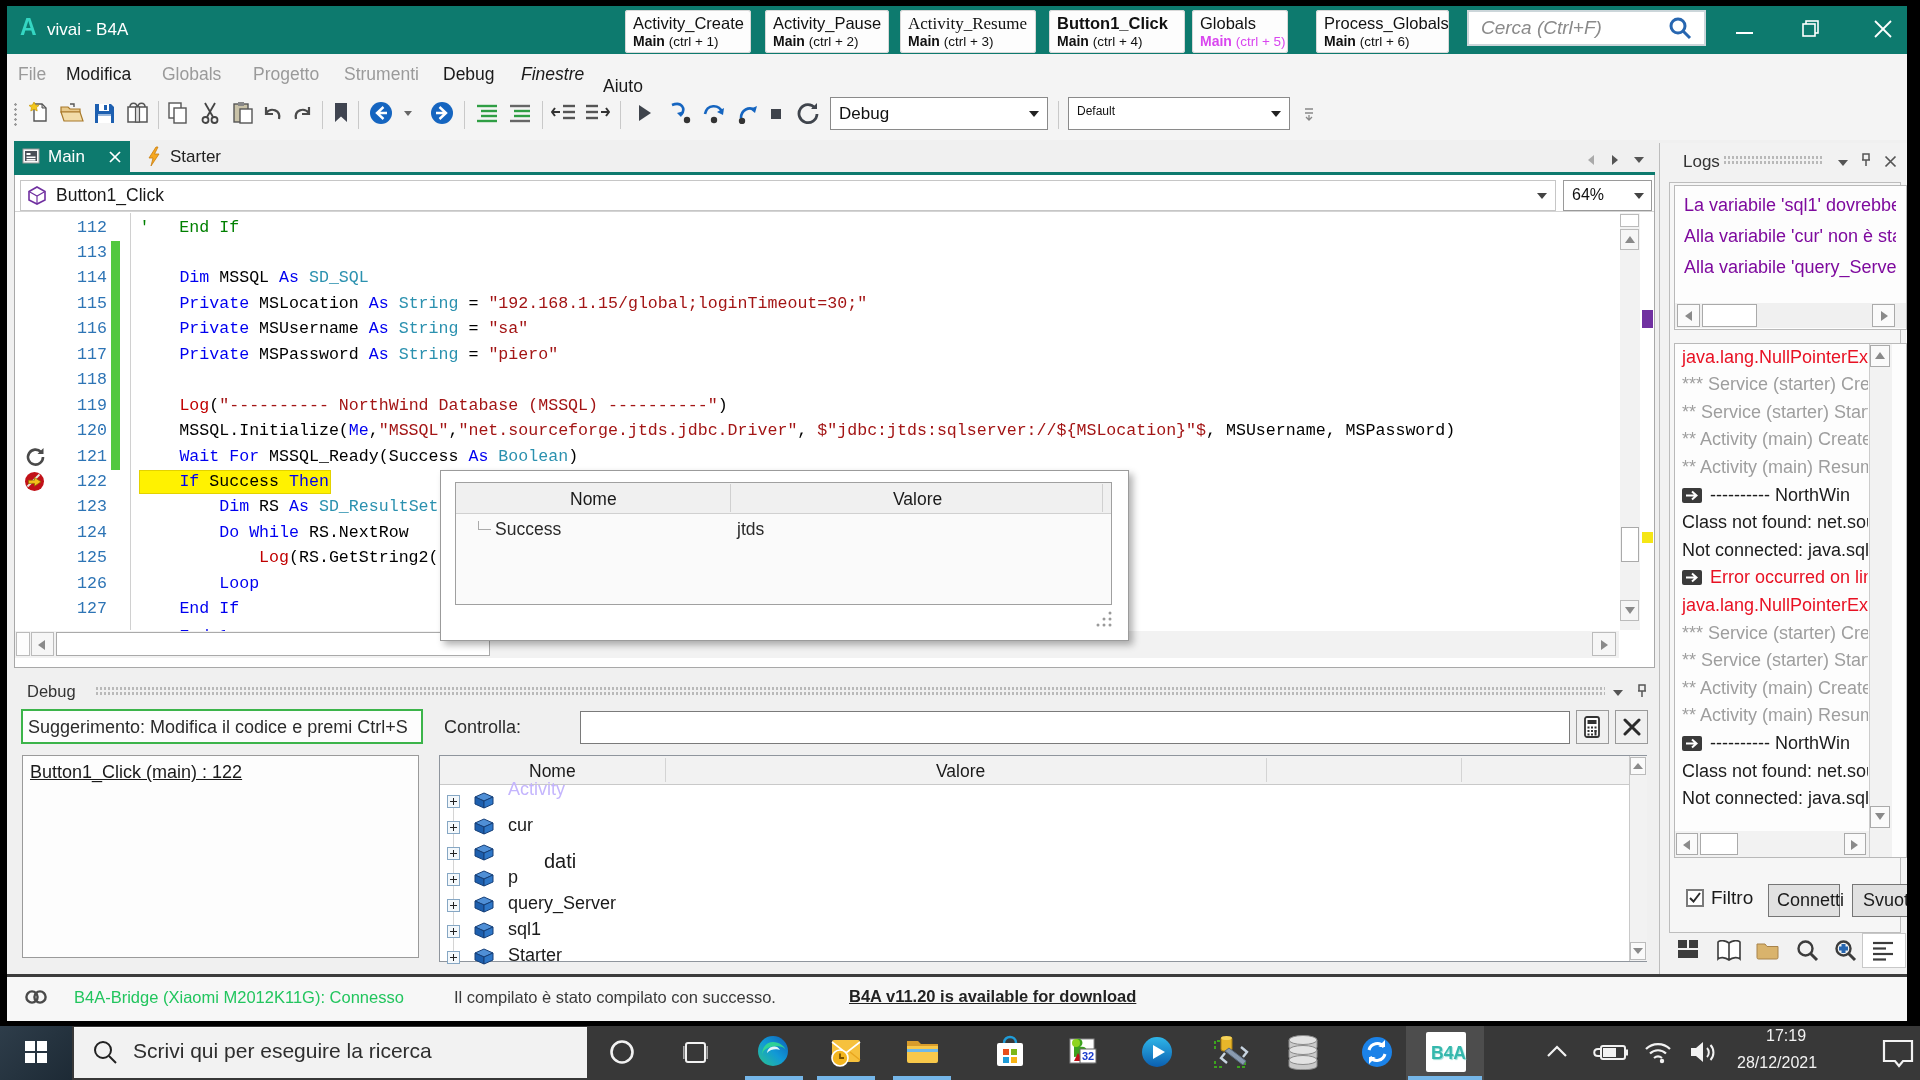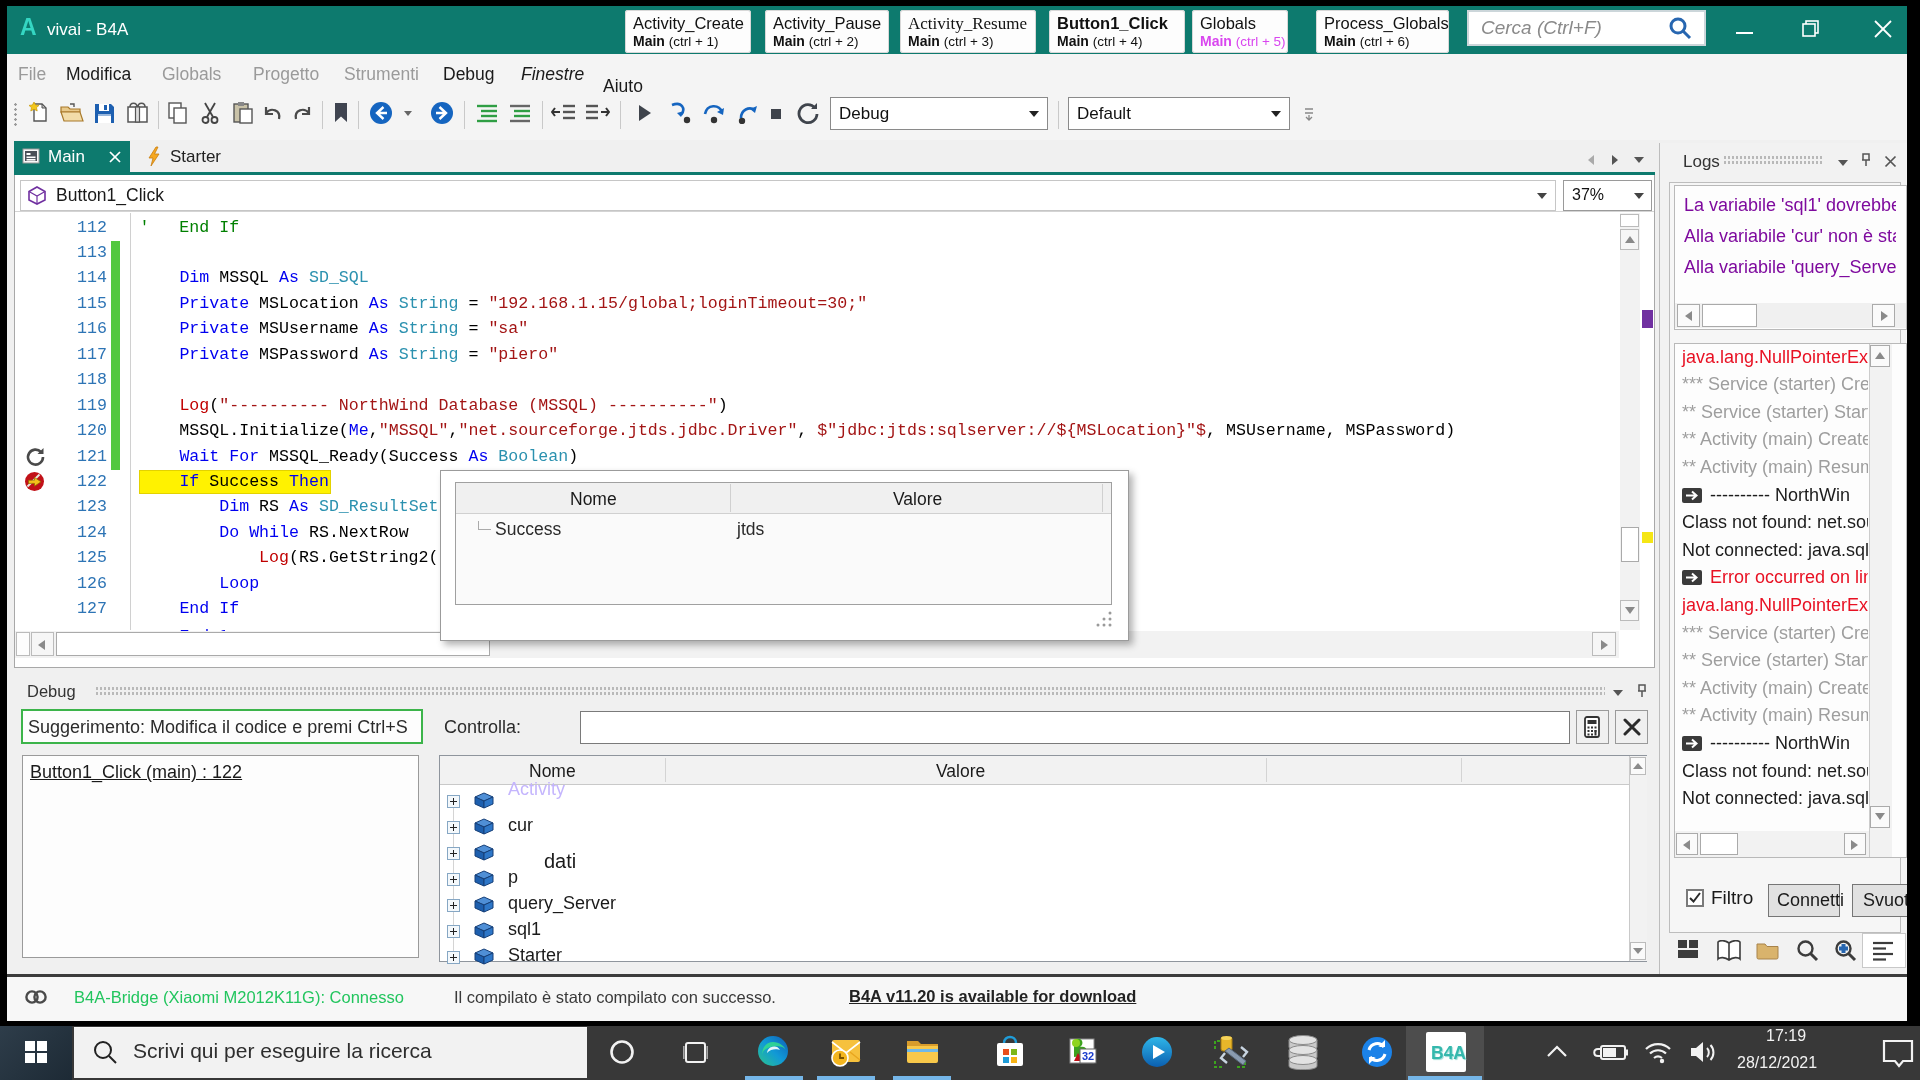--- a/index.html
+++ b/index.html
@@ -169,21 +169,21 @@
       <path d="M19 7 a9 9 0 1 0 2 6" fill="none" stroke="#3f444c" stroke-width="2.8"></path>
       <path d="M21 2 v6 h-6 z" fill="#3f444c"></path>
     </svg>
 <div class="a" style="left:830px;top:97px;width:218px;height:33px;background:#fff;border:1px solid #8a8a8a;box-sizing:border-box"></div>
 <div class="a" style="left:839px;top:104px;font-size:17px;color:#111;white-space:nowrap;">Debug</div>
 <svg class="a" style="left:1029px;top:110px" width="11" height="8">
       <path d="M0 1 l5 6 5-6 z" fill="#222"></path>
     </svg>
 <div class="a" style="left:1058px;top:101px;width:1px;height:28px;background:#c9c9c9"></div>
 <div class="a" style="left:1068px;top:97px;width:222px;height:33px;background:#fff;border:1px solid #8a8a8a;box-sizing:border-box"></div>
-<div class="a" style="left:1077px;top:104px;font-size:17px;color:#111;white-space:nowrap;">Default</div>
+<div class="a" style="left:1077px;top:104px;font-size:12px;color:#111;white-space:nowrap;">Default</div>
 <svg class="a" style="left:1271px;top:110px" width="11" height="8">
       <path d="M0 1 l5 6 5-6 z" fill="#222"></path>
     </svg>
 <svg class="a" style="left:1303px;top:107px" width="12" height="14">
       <path d="M2 2 h8 M2 6 h8 M6 8 v5 M3 10 l3 3 3-3" stroke="#888" stroke-width="1.3" fill="none"></path>
     </svg>
 <div class="a" style="left:14px;top:141px;width:116px;height:31px;background:#0d7a6e"></div>
 <svg class="a" style="left:22px;top:148px" width="18" height="16">
       <rect x="1" y="1" width="16" height="14" fill="#f8f8f8" stroke="#999" stroke-width="1"></rect>
       <rect x="3" y="3" width="12" height="10" fill="#4a4f57"></rect>
@@ -210,21 +210,21 @@
 <div class="a" style="left:20px;top:180px;width:1536px;height:31px;background:#fff;border:1px solid #c6c6c6;box-sizing:border-box"></div>
 <svg class="a" style="left:28px;top:186px" width="18" height="19">
       <path d="M9 1 L17 5.5 V14 L9 18 L1 14 V5.5 z" fill="none" stroke="#7030a0" stroke-width="1.6"></path>
       <path d="M1 5.5 L9 10 L17 5.5 M9 10 V18" fill="none" stroke="#7030a0" stroke-width="1.2"></path>
     </svg>
 <div class="a" style="left:56px;top:185px;font-size:17.5px;color:#1a1a1a;white-space:nowrap;">Button1_Click</div>
 <svg class="a" style="left:1537px;top:192px" width="11" height="8">
       <path d="M0 1 l5 6 5-6 z" fill="#444"></path>
     </svg>
 <div class="a" style="left:1563px;top:180px;width:89px;height:31px;background:#fff;border:1px solid #9a9a9a;box-sizing:border-box"></div>
-<div class="a" style="left:1572px;top:186px;font-size:16px;color:#111;white-space:nowrap;">37%</div>
+<div class="a" style="left:1572px;top:186px;font-size:16px;color:#111;white-space:nowrap;">64%</div>
 <svg class="a" style="left:1634px;top:192px" width="11" height="8">
       <path d="M0 1 l5 6 5-6 z" fill="#444"></path>
     </svg>
 <div class="a" style="left:15px;top:211px;width:1639px;height:1px;background:#d4d4d4"></div>
 <div class="a" style="left:111px;top:240.54999999999998px;width:9px;height:25.45px;background:#53c840"></div>
 <div class="a" style="left:111px;top:266.0px;width:9px;height:25.45px;background:#53c840"></div>
 <div class="a" style="left:111px;top:291.45px;width:9px;height:25.45px;background:#53c840"></div>
 <div class="a" style="left:111px;top:316.9px;width:9px;height:25.45px;background:#53c840"></div>
 <div class="a" style="left:111px;top:342.35px;width:9px;height:25.45px;background:#53c840"></div>
 <div class="a" style="left:111px;top:367.79999999999995px;width:9px;height:25.45px;background:#53c840"></div>

